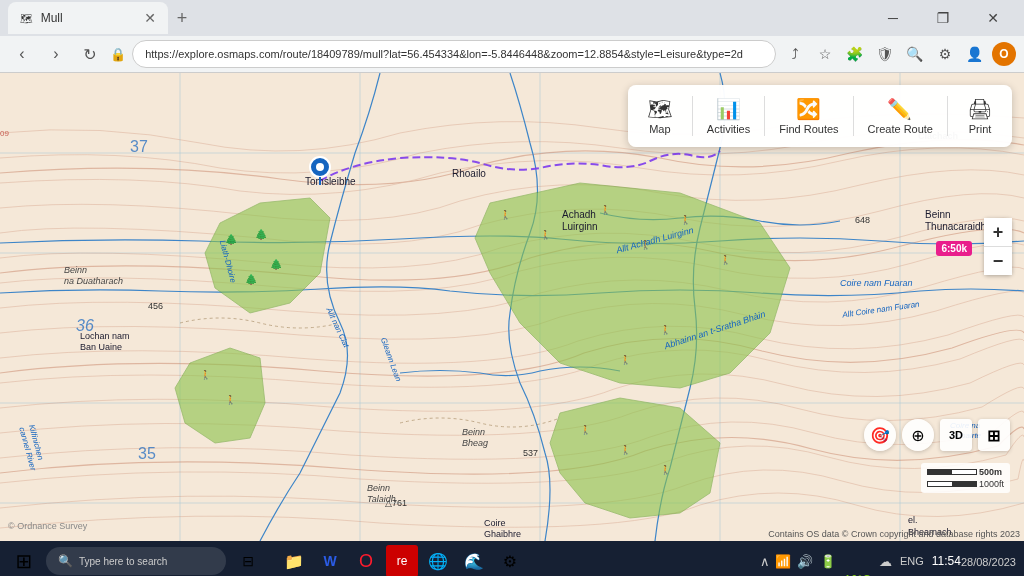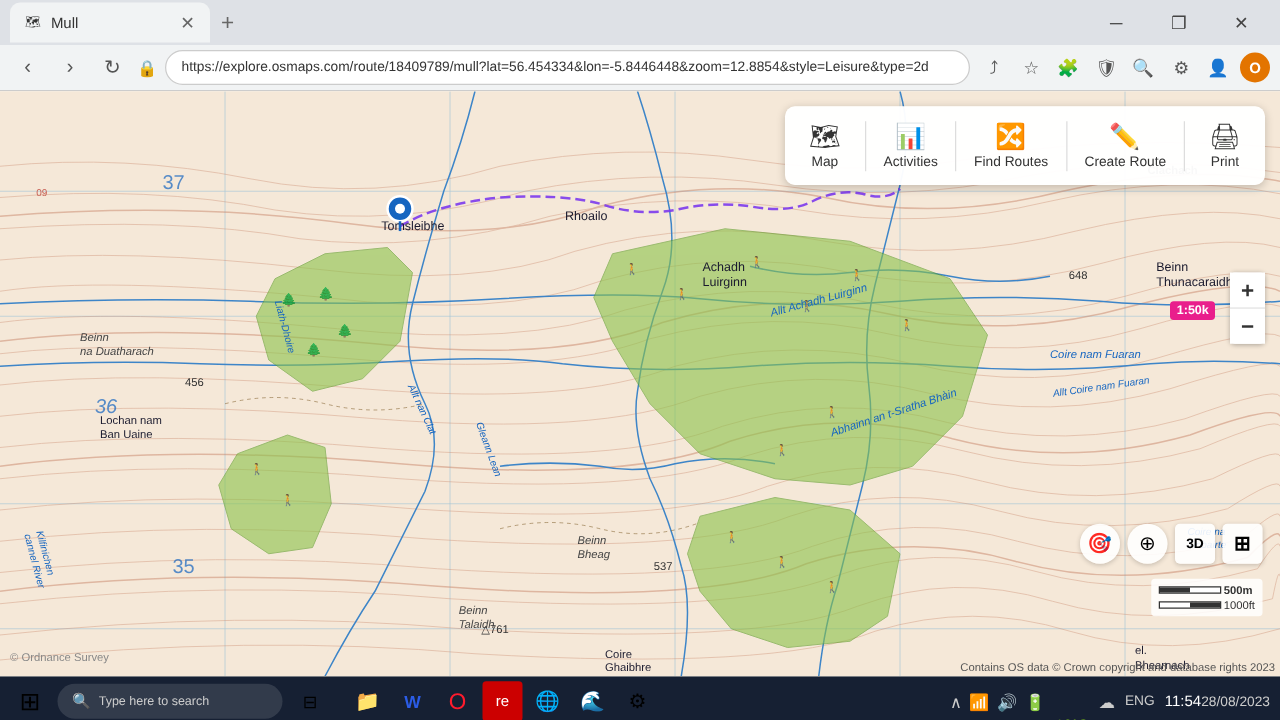--- a/index.html
+++ b/index.html
@@ -487,21 +487,21 @@
   <div class="place-label hill" style="top:410px;left:367px;line-height:1.2;">Beinn<br>Talaidh</div>
   <div class="place-label elev" style="top:425px;left:385px;">△761</div>
   <div class="place-label" style="top:445px;left:484px;line-height:1.2;font-size:9px;">Coire<br>Ghaibhre</div>
   <div class="place-label elev" style="top:142px;left:855px;">648</div>
   <div class="place-label" style="top:442px;left:908px;font-size:9px;line-height:1.3;">el.<br>Bhearnach</div>
 
   <div class="place-label grid" style="top:65px;left:130px;">37</div>
   <div class="place-label grid" style="top:244px;left:76px;font-style:italic;">36</div>
   <div class="place-label grid" style="top:372px;left:138px;">35</div>
 
-  <div class="place-label" style="top:77px;left:0px;font-size:8px;color:#c86055;margin-left:29px;">09</div>
+  <div class="place-label" style="top:56px;left:0px;font-size:8px;color:#c86055;">09</div>
   <div class="place-label" style="top:120px;left:0px;font-size:8px;color:#c86055;"></div>
 
   <div class="place-label water" style="top:162px;left:615px;transform:rotate(-15deg);">Allt Achadh Luirginn</div>
   <div class="place-label water" style="top:252px;left:662px;transform:rotate(-18deg);">Abhainn an t-Sratha Bhàin</div>
   <div class="place-label water" style="top:232px;left:842px;transform:rotate(-8deg);font-size:8px;">Allt Coire nam Fuaran</div>
   <div class="place-label water" style="top:205px;left:840px;font-size:9px;">Coire nam Fuaran</div>
   <div class="place-label water" style="top:282px;left:368px;transform:rotate(70deg);font-size:8px;">Gleann Lean</div>
   <div class="place-label water" style="top:250px;left:316px;transform:rotate(65deg);font-size:8px;">Allt nan Clat</div>
   <div class="place-label water" style="top:184px;left:206px;transform:rotate(75deg);font-size:8px;">Liath-Dhoire</div>
   <div class="place-label water" style="top:365px;left:10px;transform:rotate(75deg);font-size:8px;line-height:1.2;">Kilfinichen<br>cannel River</div>
@@ -541,21 +541,21 @@
       <span class="map-tool-label">Print</span>
     </div>
   </div>
 
   <div class="zoom-controls">
     <button class="zoom-btn">+</button>
     <div class="zoom-divider"></div>
     <button class="zoom-btn">−</button>
   </div>
 
-  <div class="scale-badge">1:50k</div>
+  <div class="scale-badge">6:50k</div>
 
   <div class="mini-controls">
     <div class="mini-ctrl-btn" style="font-size:16px;">🎯</div>
     <div class="mini-ctrl-btn" style="font-size:16px;">⊕</div>
     <div class="mini-ctrl-square">3D</div>
     <div class="mini-ctrl-square" style="font-size:16px;">⊞</div>
   </div>
 
   <div class="scale-bar">
     <div style="display:flex;flex-direction:column;gap:2px;">

